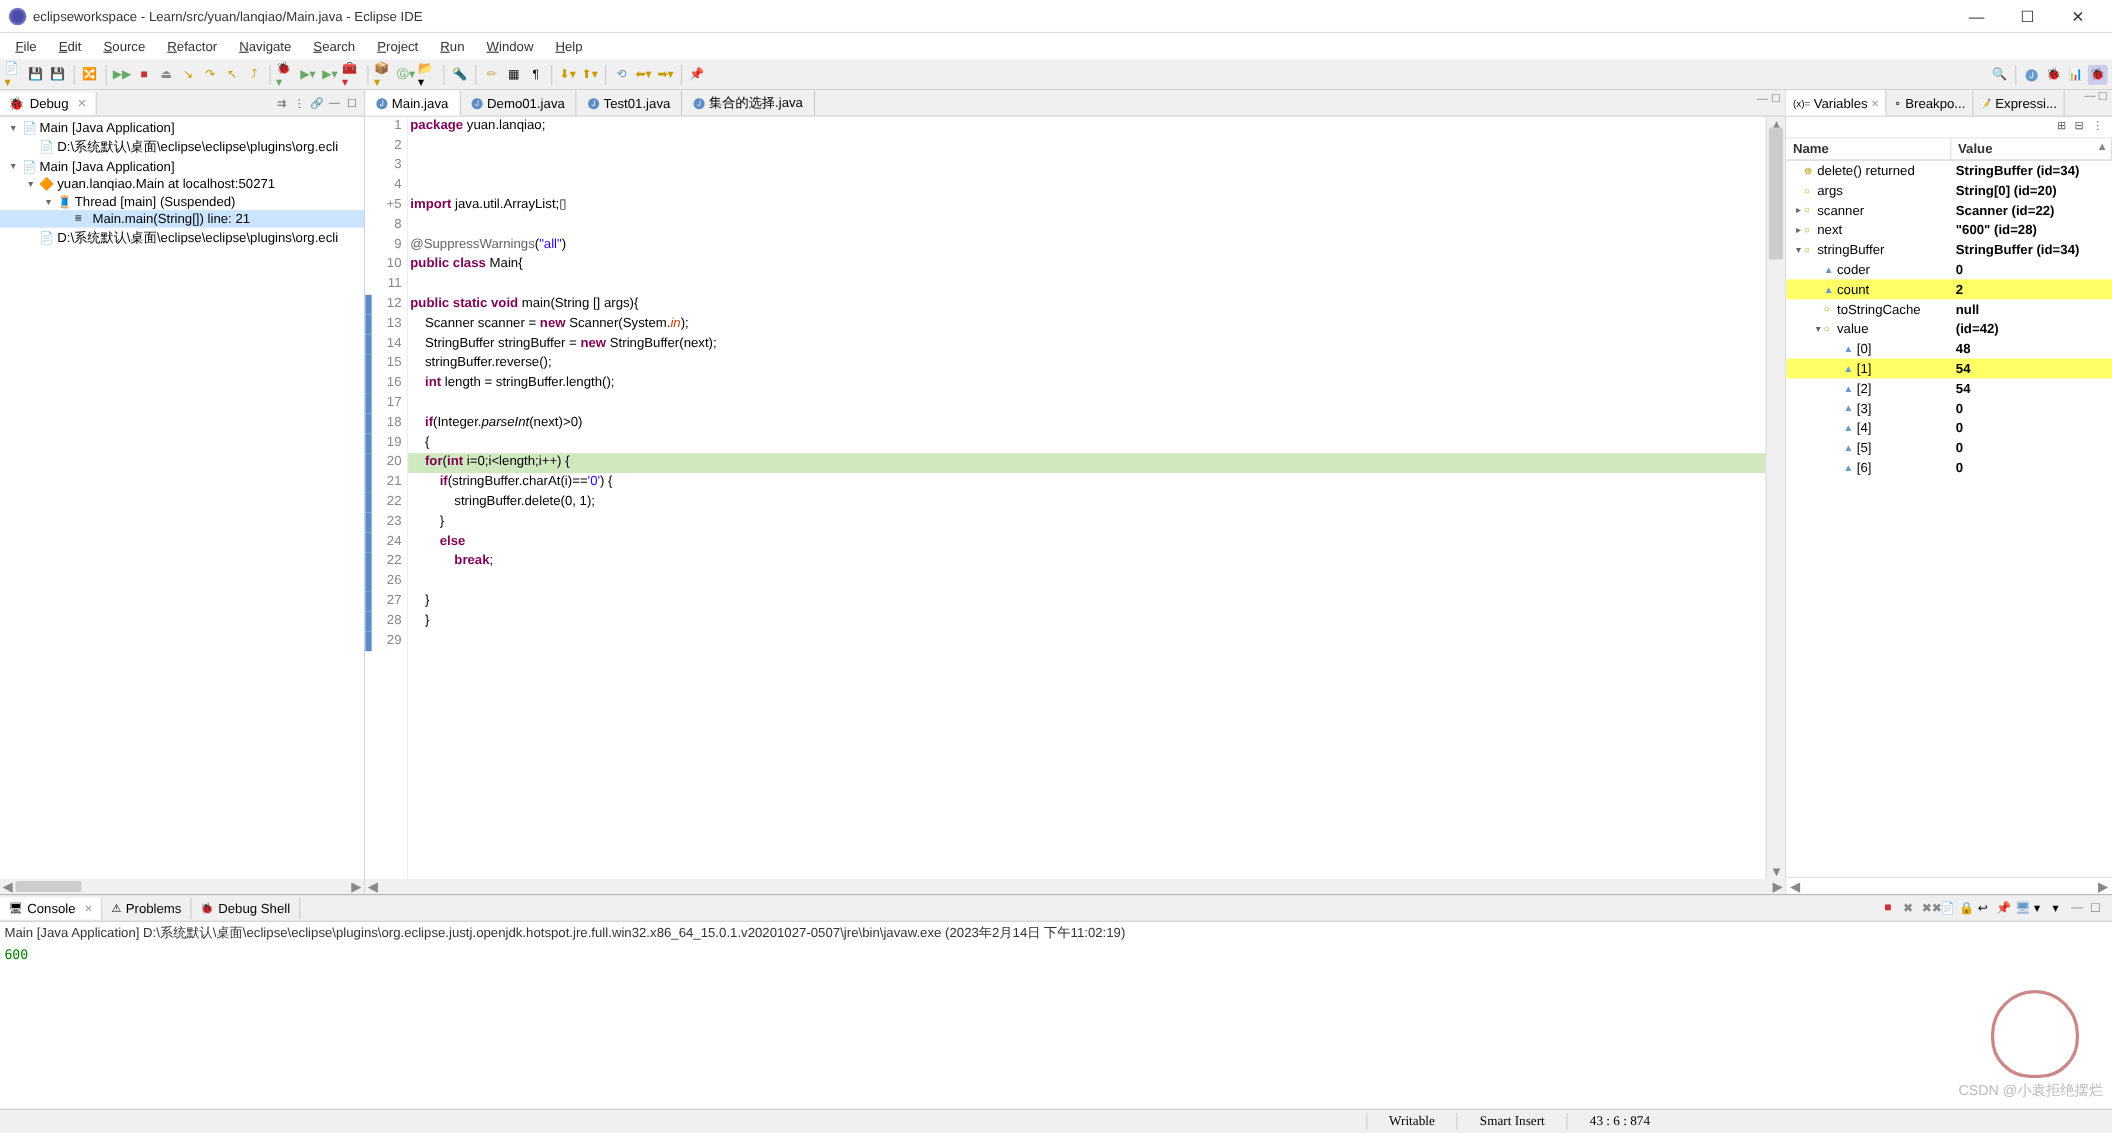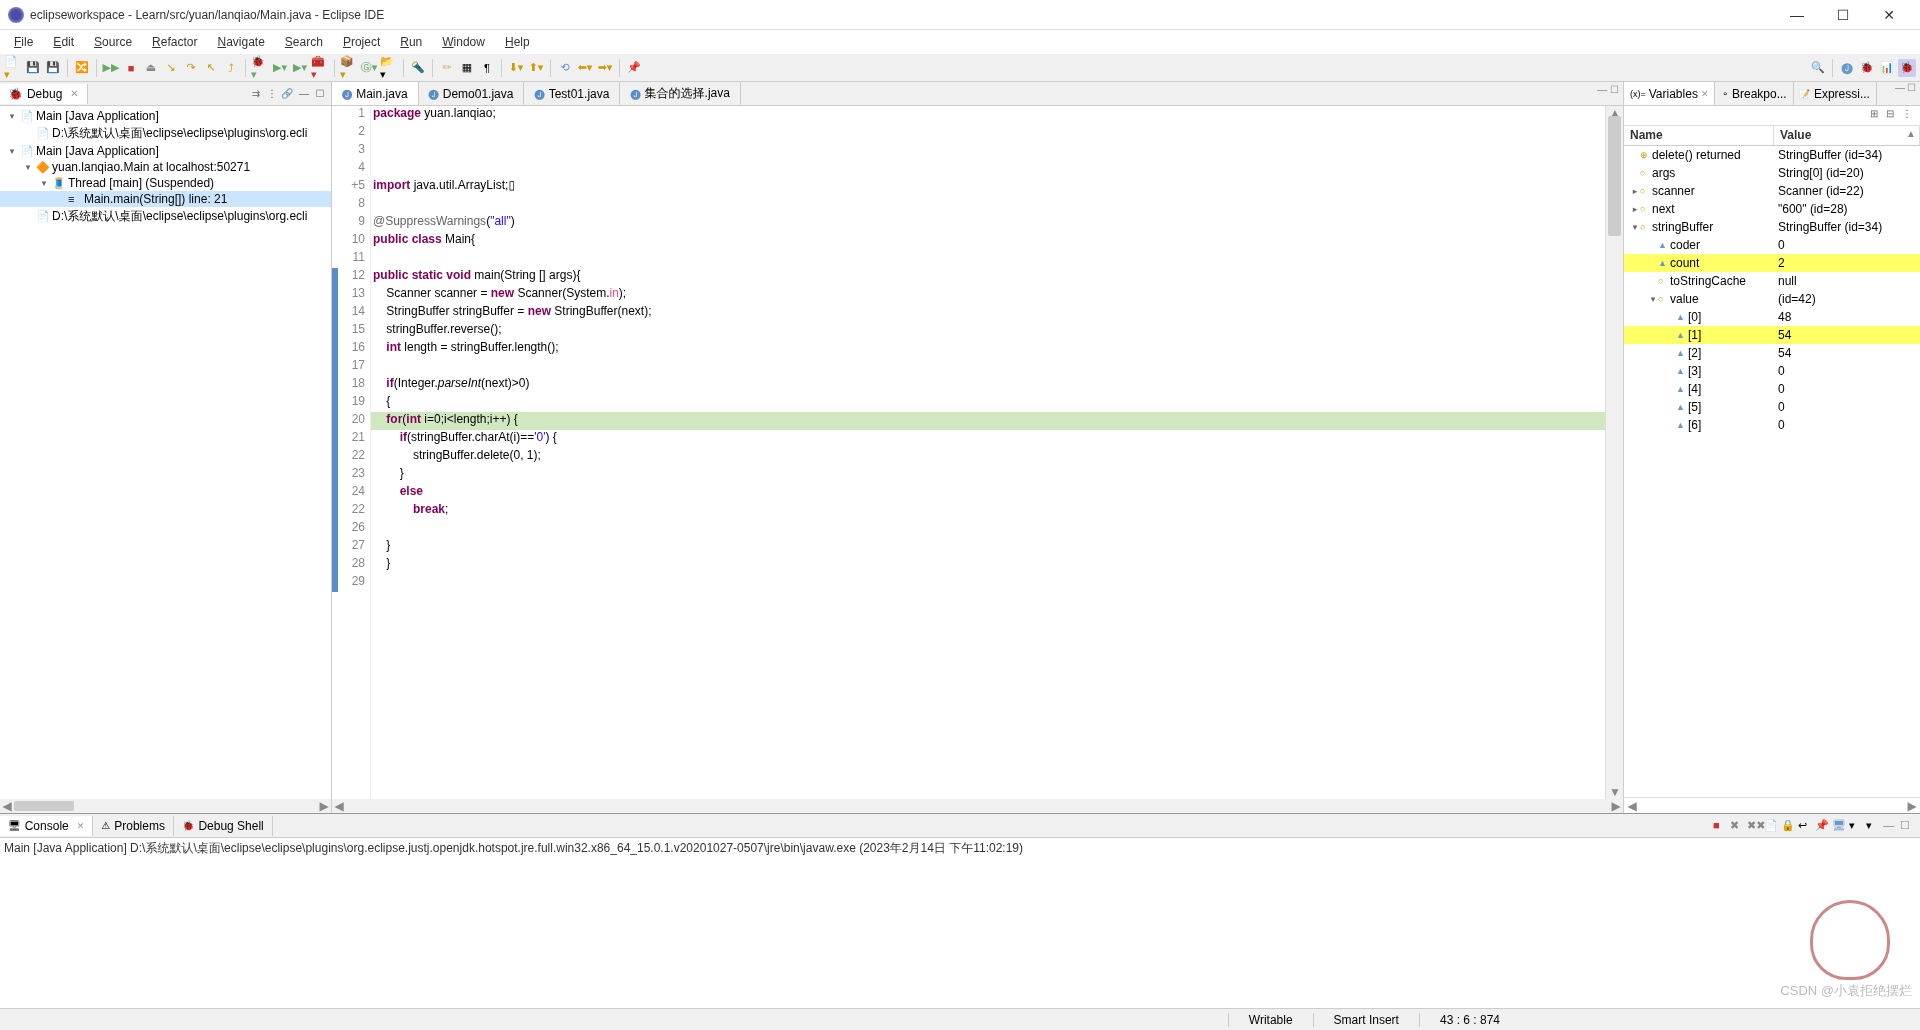--- a/index.html
+++ b/index.html
@@ -49,21 +49,21 @@
 .gutter .ln { height: 18px; text-align: right; padding-right: 5px; color: #888; }
 .ruler { width: 6px; background: #fff; }
 .ruler .m { height: 18px; }
 .ruler .m.blue { background: #5b8cc6; }
 .code { flex: 1; background: #fff; position: relative; }
 .cline { height: 18px; white-space: pre; padding-left: 2px; }
 .cline.hl { background: #d0e8c0; }
 .kw { color: #7f0055; font-weight: bold; }
 .str { color: #2a00ff; }
 .ann { color: #646464; }
-.fld { color: #ec4899; }
+.fld { color: #c2410c; font-style: italic; }
 .editor-scroll { width: 18px; background: #f0f0f0; border-left: 1px solid #ddd; position: relative; }
 .editor-scroll .thumb { position: absolute; left: 2px; right: 2px; top: 10px; height: 120px; background: #ccc; border-radius: 2px; }
 .hscroll { height: 14px; background: #f0f0f0; display: flex; }
 
 
 .vars-panel { width: 296px; background: #fff; display: flex; flex-direction: column; }
 .vars-tabs { height: 24px; display: flex; background: #f0f0f0; border-bottom: 1px solid #ccc; }
 .vtab { padding: 3px 6px; border-right: 1px solid #ccc; display: flex; align-items: center; gap: 3px; font-size: 11px; }
 .vtab.active { background: #fff; }
 .vtab .x { color: #999; font-size: 9px; }
@@ -73,37 +73,37 @@
 .vars-head .col { padding: 2px 6px; border-right: 1px solid #ddd; color: #333; font-weight: 600; }
 .vars-head .col.name { width: 150px; }
 .vars-head .col.val { flex: 1; }
 .vars-body { flex: 1; overflow: auto; }
 .vrow { display: flex; height: 18px; align-items: center; }
 .vrow.hl { background: #ffff66; }
 .vrow .nm { width: 150px; display: flex; align-items: center; padding-left: 2px; }
 .vrow .nm .ind { display: inline-block; }
 .vrow .nm .tw { width: 10px; text-align: center; color: #666; font-size: 9px; }
 .vrow .nm .ic { width: 12px; font-size: 9px; }
-.vrow .vl { flex: 1; padding-left: 4px; }
+.vrow .vl { flex: 1; padding-left: 4px; font-weight: bold; }
 .vscroll-h { height: 16px; display: flex; align-items: center; border-top: 1px solid #ddd; }
 .vscroll-h .arr { width: 16px; text-align: center; color: #888; }
 
 
 .bottom { height: 195px; display: flex; flex-direction: column; border-top: 1px solid #999; background: #fff; }
 .btabs { height: 24px; display: flex; align-items: center; background: #f0f0f0; border-bottom: 1px solid #ccc; }
 .btab { padding: 3px 8px; border-right: 1px solid #ccc; display: flex; align-items: center; gap: 4px; }
 .btab.active { background: #fff; }
 .btoolbar { margin-left: auto; display: flex; gap: 3px; padding-right: 6px; }
 .btoolbar span { width: 14px; font-size: 11px; }
 .console-info { padding: 2px 4px; color: #333; }
 .console-out { padding: 2px 4px; color: #008000; font-family: Consolas, monospace; flex: 1; }
 
 
 .statusbar { height: 22px; background: #f0f0f0; border-top: 1px solid #ccc; display: flex; align-items: center; }
-.statusbar .cell { padding: 0 20px; border-left: 1px solid #ccc; }
+.statusbar .cell { padding: 0 20px; border-left: 1px solid #ccc; font-family: Liberation Serif, serif; }
 .statusbar .spacer { flex: 1; }
 
 .watermark { position: fixed; right: 8px; bottom: 30px; color: #bbb; font-size: 13px; }
 .mascot { position: fixed; right: 30px; bottom: 50px; width: 80px; height: 80px; border: 3px solid #c88; border-radius: 50% 50% 45% 45%; background: #fff; }
 </style>
 </head>
 <body>
 
 <div class="titlebar">
   <div class="icon"></div>
@@ -572,20 +572,21 @@
       <span>↩</span>
       <span style="color:#69c">📌</span>
       <span style="color:#69c">🖥</span>
       <span>▾</span>
       <span>▾</span>
       <span style="color:#888">—</span>
       <span style="color:#888">☐</span>
     </div>
   </div>
   <div class="console-info">Main [Java Application] D:\系统默认\桌面\eclipse\eclipse\plugins\org.eclipse.justj.openjdk.hotspot.jre.full.win32.x86_64_15.0.1.v20201027-0507\jre\bin\javaw.exe  (2023年2月14日 下午11:02:19)</div>
+  <div class="console-out">600</div>
 </div>
 
 <div class="statusbar">
   <div class="spacer"></div>
   <div class="cell">Writable</div>
   <div class="cell">Smart Insert</div>
   <div class="cell">43 : 6 : 874</div>
   <div style="width:400px"></div>
 </div>
 

